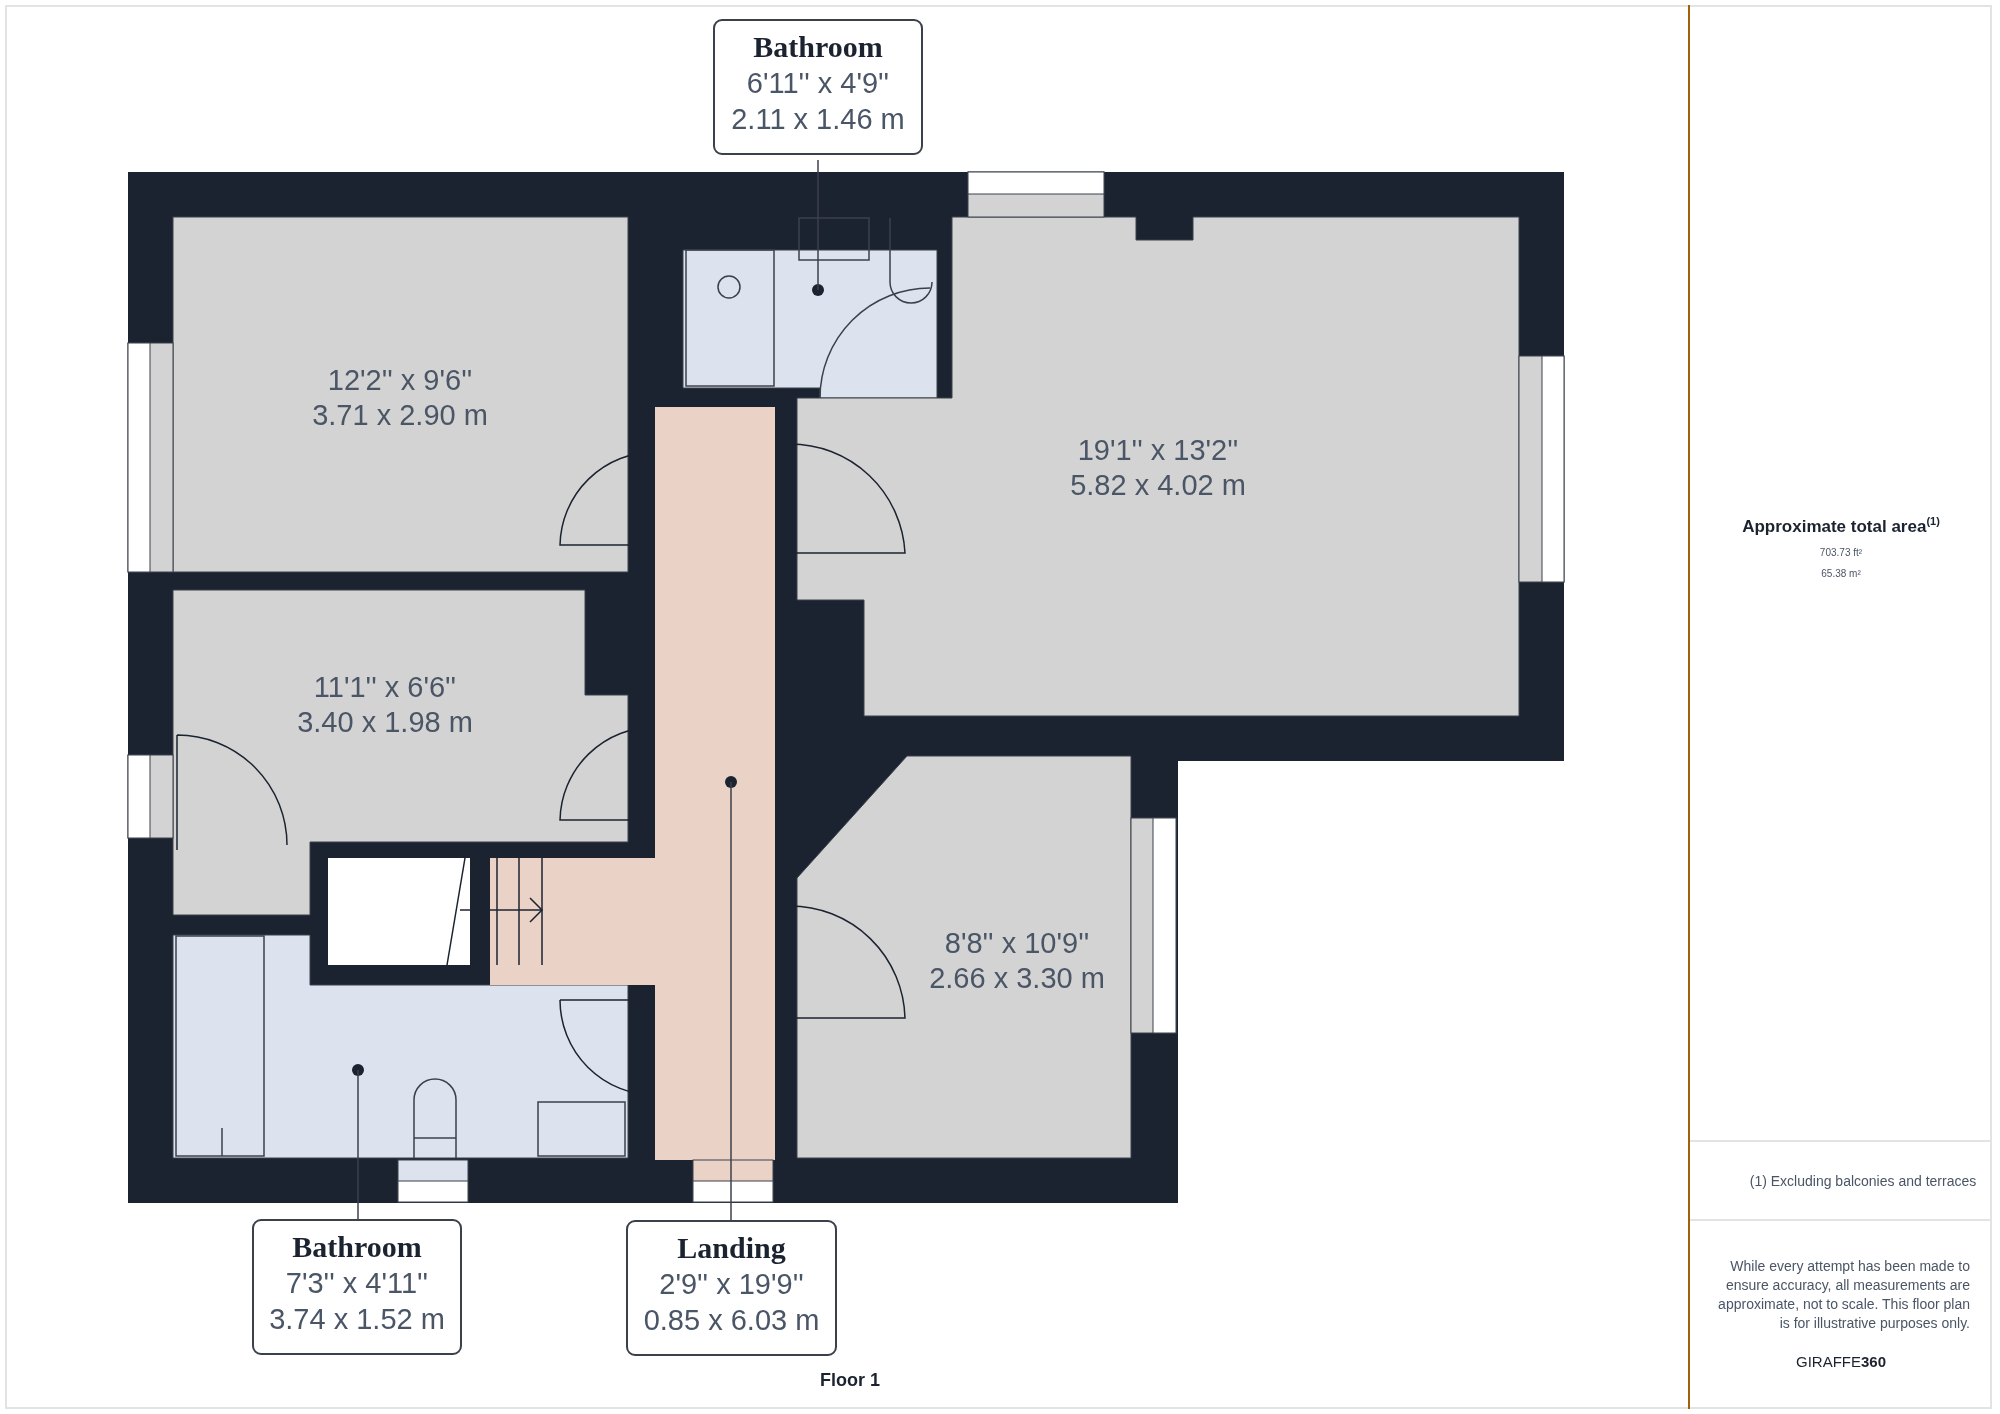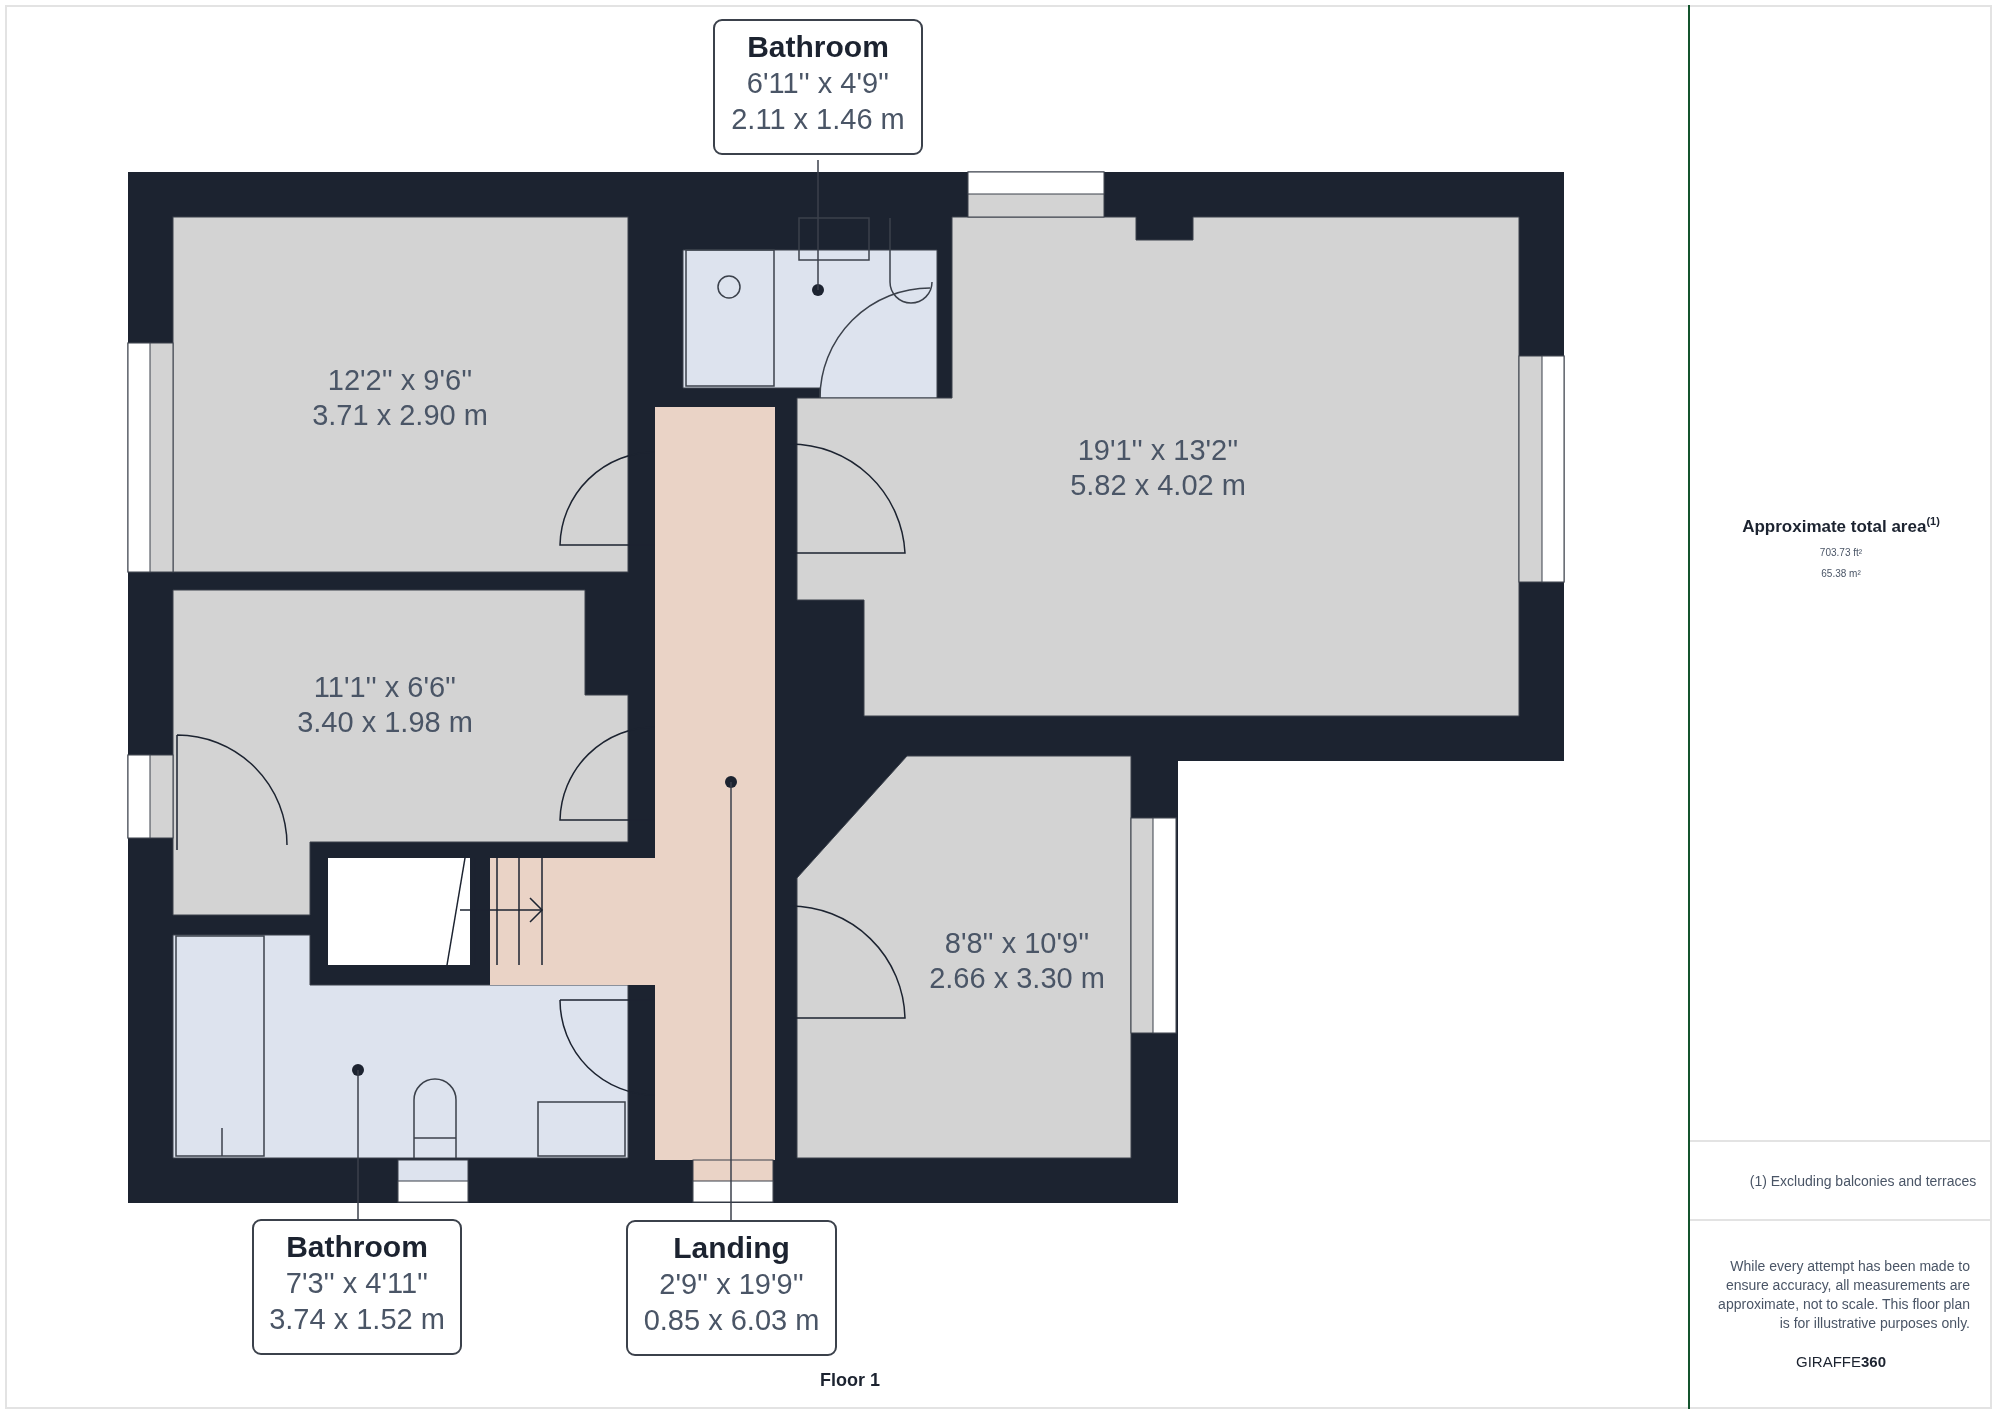--- a/index.html
+++ b/index.html
@@ -3,25 +3,25 @@
 <meta charset="utf-8">
 <style>
   html, body { margin:0; padding:0; background:#ffffff; }
   body { width:2000px; height:1414px; position:relative; overflow:hidden;
          font-family:"Liberation Sans", sans-serif; }
   .frame { position:absolute; left:5px; top:5px; width:1987px; height:1404px;
            border:2px solid #e3e3e3; box-sizing:border-box; }
   svg.plan { position:absolute; left:0; top:0; }
   .label-box { position:absolute; background:#fff; border:2px solid #3b414b; border-radius:9px;
                text-align:center; color:#4a5566; box-sizing:border-box; }
-  .label-box .ttl { font-weight:bold; color:#1c2330; font-size:30px; line-height:36px; margin-top:8px;}
+  .label-box .ttl { font-weight:bold; color:#1c2330; font-size:30px; line-height:36px; margin-top:8px;font-family:Liberation Serif, serif;}
   .label-box .dim { font-size:29px; line-height:36px; }
   .room-dim { position:absolute; text-align:center; color:#4a5566; font-size:29px; line-height:35px; }
   .panel { position:absolute; left:1688px; top:5px; width:304px; height:1404px;
-           border-left:2px solid #14532d; box-sizing:border-box; }
+           border-left:2px solid #a16207; box-sizing:border-box; }
   .panel .area { position:absolute; top:510px; left:0; right:0; text-align:center; }
   .panel .area-title { font-weight:bold; color:#1c2330; font-size:17px; }
   .panel .area-title sup { font-size:11px; }
   .panel .area-val { color:#4a5566; font-size:10px; margin-top:10px; }
   .panel .divider { position:absolute; left:0; right:0; height:2px; background:#e3e3e3; }
   .panel .note { position:absolute; left:0; right:0; top:1168px; text-align:center; color:#4a5566; font-size:14px;padding-left:44px; }
   .panel .disclaimer { position:absolute; left:22px; right:22px; top:1252px; text-align:right; color:#4a5566; font-size:14px; line-height:19px; }
   .panel .brand { position:absolute; left:0; right:0; top:1348px; text-align:center; color:#1c2330; font-size:15px; }
   .panel .brand b { font-weight:bold;text-align:right; }
   .floor-label { position:absolute; left:790px; top:1370px; width:120px; text-align:center; font-weight:bold; color:#1c2330; font-size:18px; }

